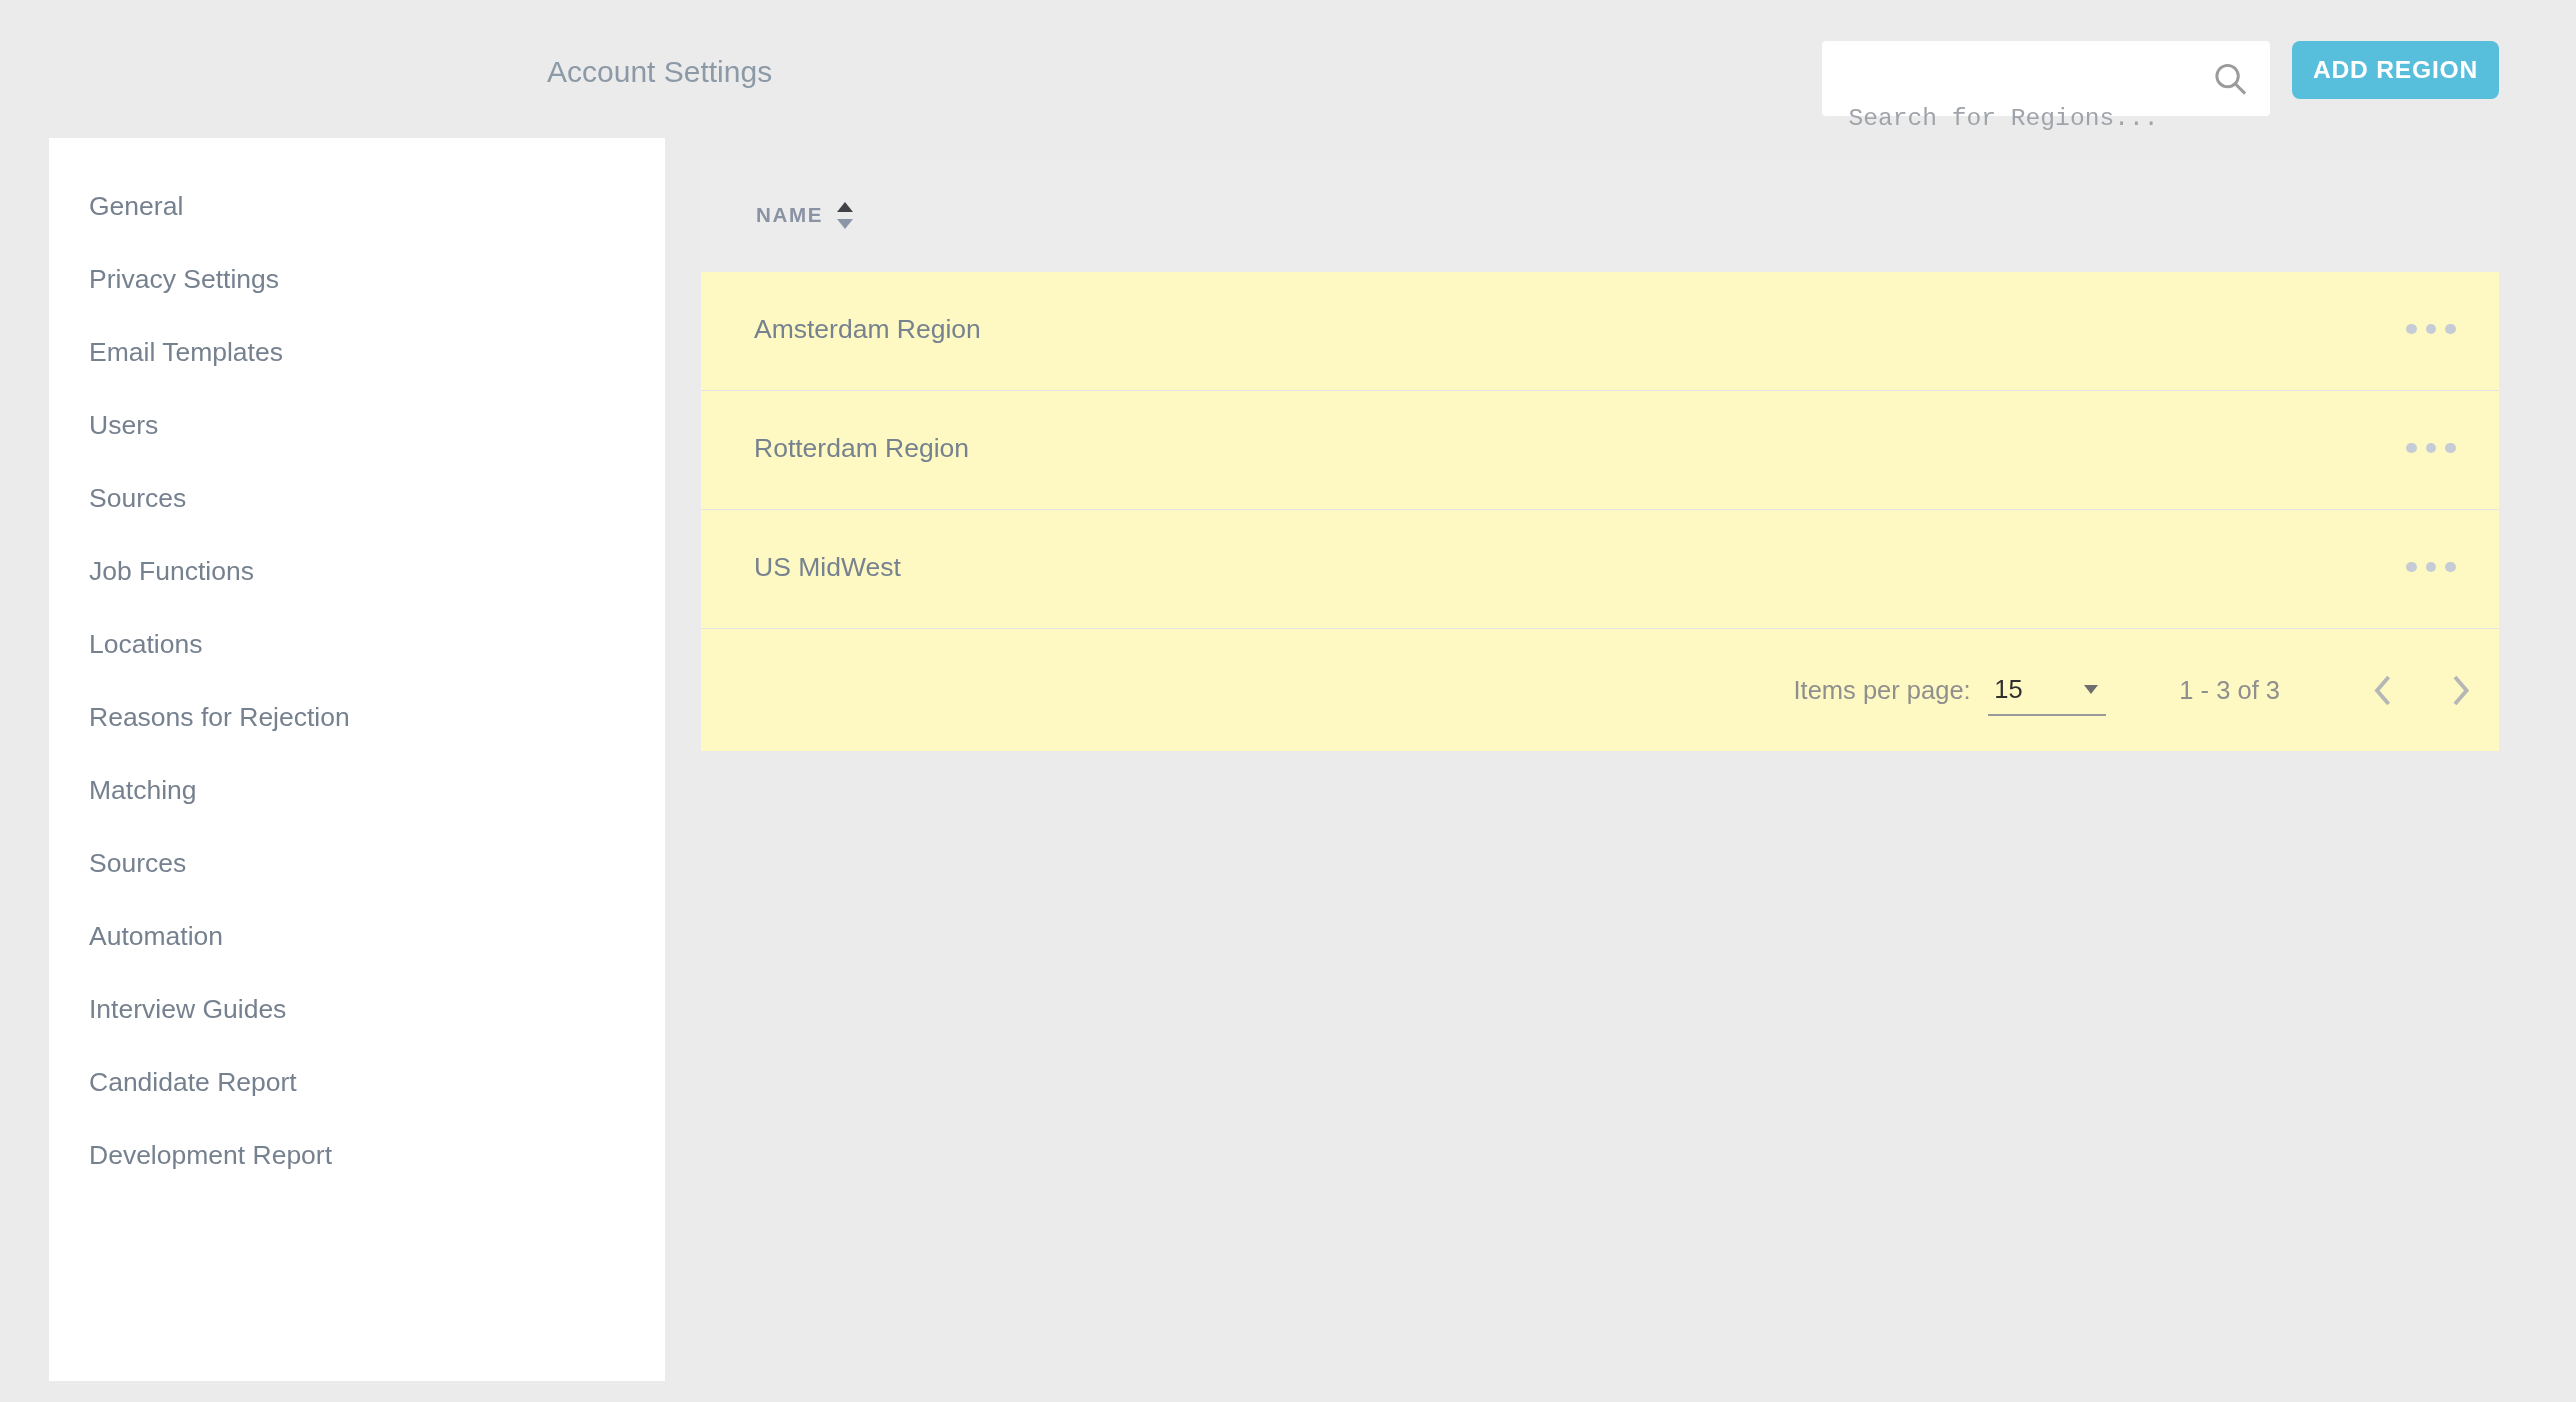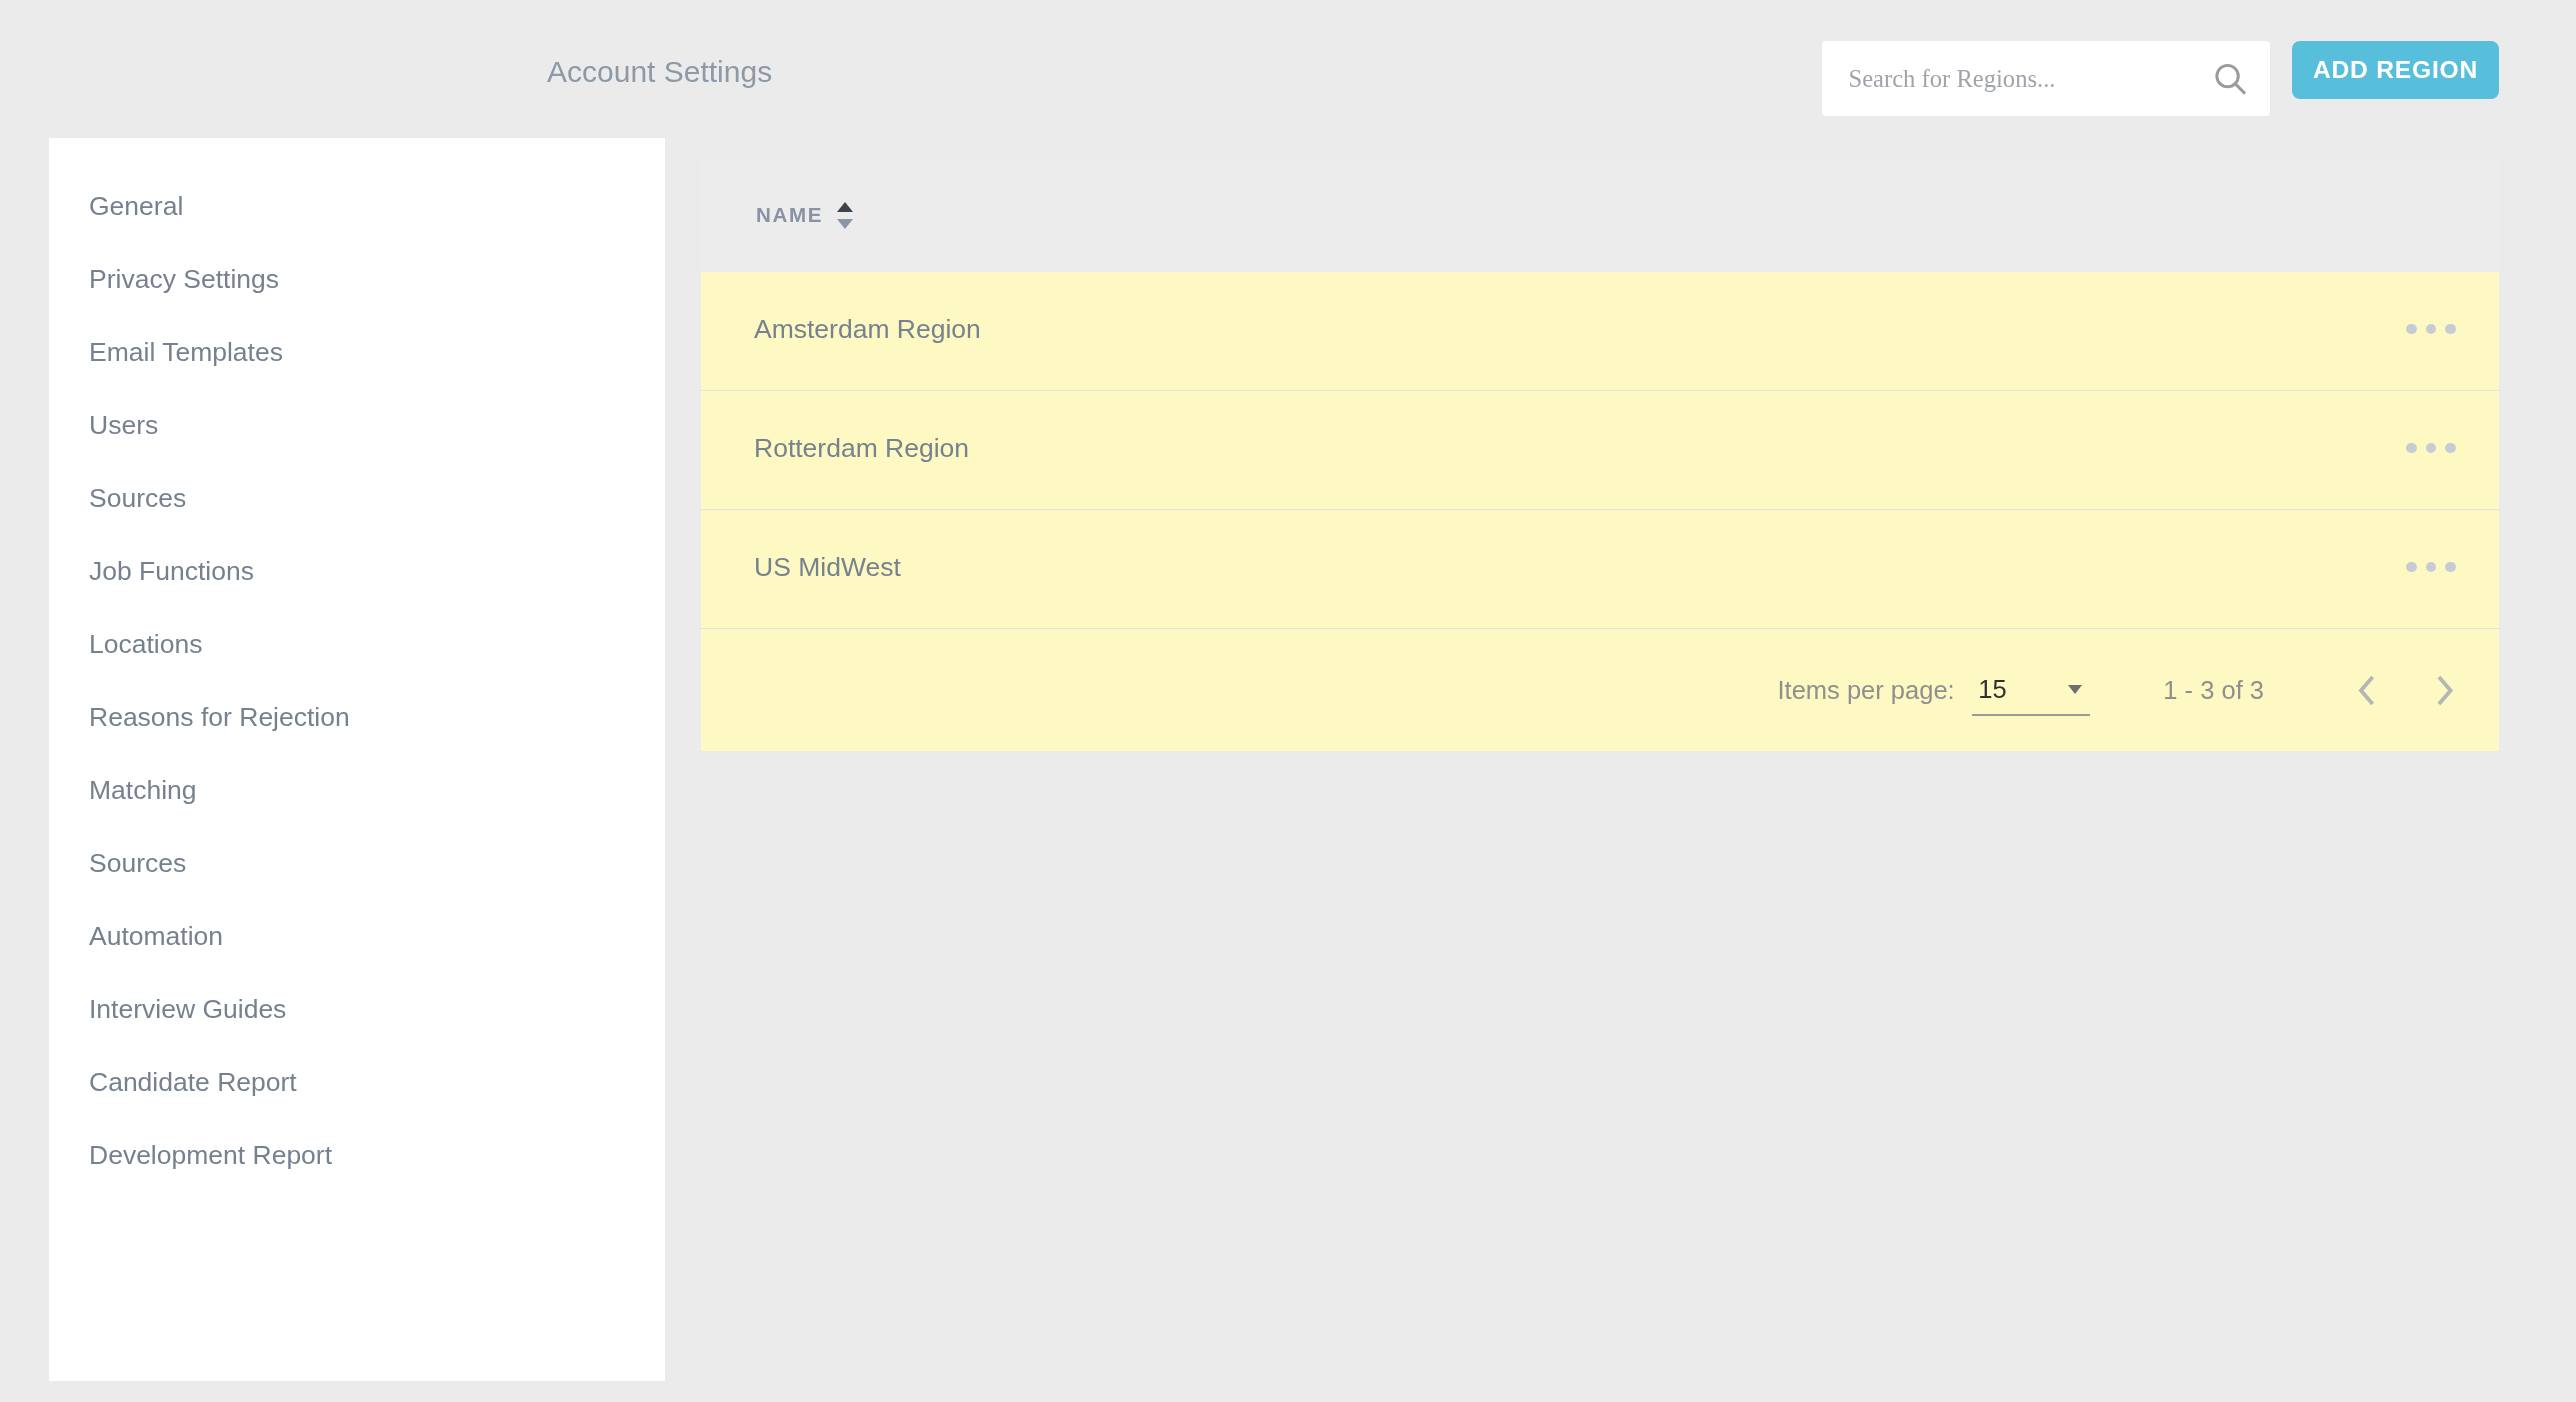--- a/index.html
+++ b/index.html
@@ -19,21 +19,21 @@
   .page-subtitle {
     position:absolute; left:547px; top:55px;
     font-size:30px; font-weight:400; color:#8c99a6;
   }
   .search-box {
     position:absolute; left:1822px; top:41px; width:448px; height:75px;
     background:#ffffff; border-radius:3.9px;
   }
   .search-box input {
     width:100%; height:100%; border:none; outline:none; background:transparent;
-    font-family:Liberation Serif, serif; font-size:24.6px; color:#3c3c3c; padding:0 79px 0 26.5px;
+    font-family:Liberation Mono, monospace; font-size:24.6px; color:#3c3c3c; padding:0 79px 0 26.5px;margin-top:40px;
   }
   .search-box input::placeholder { color:#9fa4aa; opacity:1; }
   .search-icon {
     position:absolute; right:19.6px; top:50%; transform:translateY(-50%);
     width:39px; height:39px; cursor:pointer;
   }
   .add-btn {
     position:absolute; left:2292px; top:41px; width:207px; height:58px;
     background:#57bfdb; border:none; border-radius:7.9px; cursor:pointer;
     color:#ffffff; font-family:inherit; font-size:24.6px; font-weight:bold; letter-spacing:0.8px;
@@ -79,21 +79,21 @@
     height:119px; display:flex; align-items:center; justify-content:space-between;
     padding:0 43px 4px 53px; border-bottom:1px solid #e4e4e6; cursor:pointer;
   }
   .row-name { font-size:26.5px; color:#76828f; }
   .dots { display:flex; gap:8.8px; padding:9.8px 0; cursor:pointer; }
   .dot { width:10.8px; height:10.8px; border-radius:50%; background:#c6ccd5; }
 
   
   .pagination {
     height:122px; display:flex; align-items:center; justify-content:flex-end;
-    padding-right:33px; font-size:25.5px; color:#8f8f8f;
+    padding-right:17px; font-size:25.5px; color:#8f8f8f;
   }
   .ipp-label { margin-right:17.7px; }
   .ipp-select {
     position:relative; top:5.9px;
     display:flex; align-items:center; justify-content:space-between;
     width:118px; padding:0 7.9px 9.8px 5.9px; margin-right:73px;
     border-bottom:2px solid #9a9a9a; color:#2f2f2f; cursor:pointer;
   }
   .sel-tri {
     width:0; height:0;

